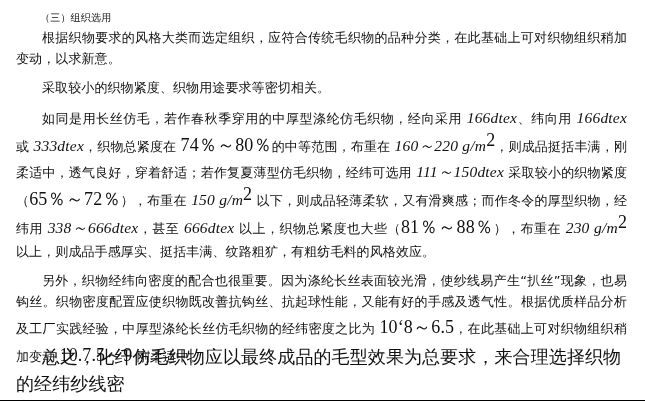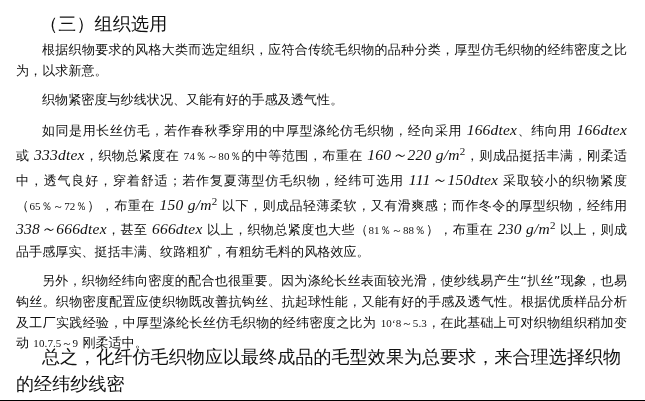--- a/index.html
+++ b/index.html
@@ -15,21 +15,21 @@
     overflow: hidden;
   }
   .page {
     position: relative;
     width: 645px;
     height: 401px;
     box-sizing: border-box;
     padding: 10px 18px 0 16px;
   }
   .heading {
-    font-size: 18px;
+    font-size: 10px;
     line-height: 1.5;
     margin: 0 0 2px 0;
     text-indent: 24px;
     letter-spacing: 0.2px;
   }
   .para {
     font-size: 13px;
     line-height: 1.62;
     margin: 0 0 1px 0;
     text-indent: 26px;
@@ -37,21 +37,21 @@
     letter-spacing: 0.1px;
   }
   .para.tight {
     line-height: 1.6;
   }
   .gap {
     height: 7px;
   }
   .num {
     font-family: "Liberation Serif", serif;
-    font-size: 11px;
+    font-size: 18px;
   }
   .big {
     font-family: "Liberation Serif", serif;
     font-size: 15.5px;
     letter-spacing: 0.2px;
     font-style: italic;
   }
   sup {
     font-size: 9px;
     vertical-align: super;
@@ -76,31 +76,31 @@
     letter-spacing: 0.1px;
   }
 </style>
 </head>
 <body>
 
 <div class="page">
 
   <p class="heading">（三）组织选用</p>
 
-  <p class="para">根据织物要求的风格大类而选定组织，应符合传统毛织物的品种分类，厚型仿毛织物的经纬密度之比为，以求新意。</p>
+  <p class="para">根据织物要求的风格大类而选定组织，应符合传统毛织物的品种分类，在此基础上可对织物组织稍加变动，以求新意。</p>
 
   <div class="gap"></div>
 
 
-  <p class="para">织物紧密度与纱线状况、又能有好的手感及透气性。</p>
+  <p class="para">采取较小的织物紧度、织物用途要求等密切相关。</p>
 
   <div class="gap"></div>
 
   <p class="para tight"><span>如同是用长丝仿毛，若作春秋季穿用的中厚型涤纶仿毛织物，经向采用 </span><span class="big">166dtex</span><span>、纬向用 </span><span class="big">166dtex</span><span> 或 </span><span class="big">333dtex</span><span>，织物总紧度在 </span><span class="num">74％～80％</span><span>的中等范围，布重在 </span><span class="big">160～220 g/m</span><sup class="num">2</sup><span>，则成品挺括丰满，刚柔适中，透气良好，穿着舒适；若作复夏薄型仿毛织物，经纬可选用 </span><span class="big">111～150dtex</span><span> 采取较小的织物紧度（</span><span class="num">65％～72％</span><span>），布重在 </span><span class="big">150 g/m</span><sup class="num">2</sup><span> 以下，则成品轻薄柔软，又有滑爽感；而作冬令的厚型织物，经纬用 </span><span class="big">338～666dtex</span><span>，甚至 </span><span class="big">666dtex</span><span> 以上，织物总紧度也大些（</span><span class="num">81％～88％</span><span>），布重在 </span><span class="big">230 g/m</span><sup class="num">2</sup><span> 以上，则成品手感厚实、挺括丰满、纹路粗犷，有粗纺毛料的风格效应。</span></p>
 
   <div class="gap"></div>
 
-  <p class="para tight"><span>另外，织物经纬向密度的配合也很重要。因为涤纶长丝表面较光滑，使纱线易产生“扒丝”现象，也易钩丝。织物密度配置应使织物既改善抗钩丝、抗起球性能，又能有好的手感及透气性。根据优质样品分析及工厂实践经验，中厚型涤纶长丝仿毛织物的经纬密度之比为 </span><span class="num">10ʻ8～5.3</span><span>，在此基础上可对织物组织稍加变动 </span><span class="num">10.7.5～9</span><span> 刚柔适中。</span></p>
+  <p class="para tight"><span>另外，织物经纬向密度的配合也很重要。因为涤纶长丝表面较光滑，使纱线易产生“扒丝”现象，也易钩丝。织物密度配置应使织物既改善抗钩丝、抗起球性能，又能有好的手感及透气性。根据优质样品分析及工厂实践经验，中厚型涤纶长丝仿毛织物的经纬密度之比为 </span><span class="num">10ʻ8～6.5</span><span>，在此基础上可对织物组织稍加变动 </span><span class="num">10.7.5～9</span><span> 刚柔适中。</span></p>
 
   <div class="lastline">总之，化纤仿毛织物应以最终成品的毛型效果为总要求，来合理选择织物的经纬纱线密</div>
 
   <div class="footline"></div>
 </div>
 
 </body></html>

